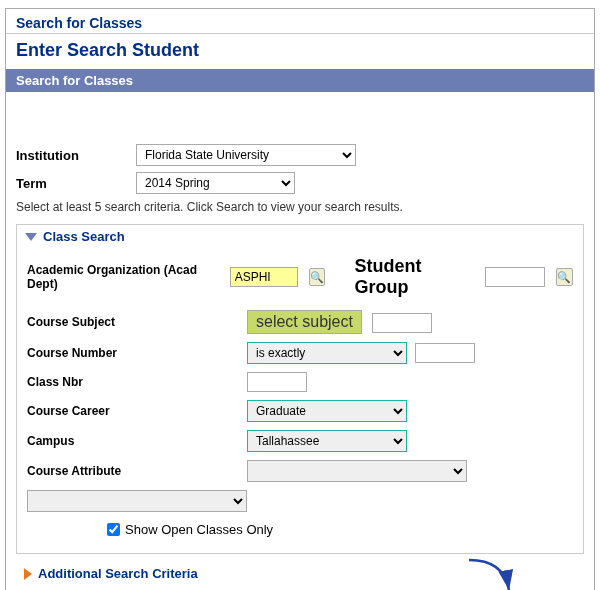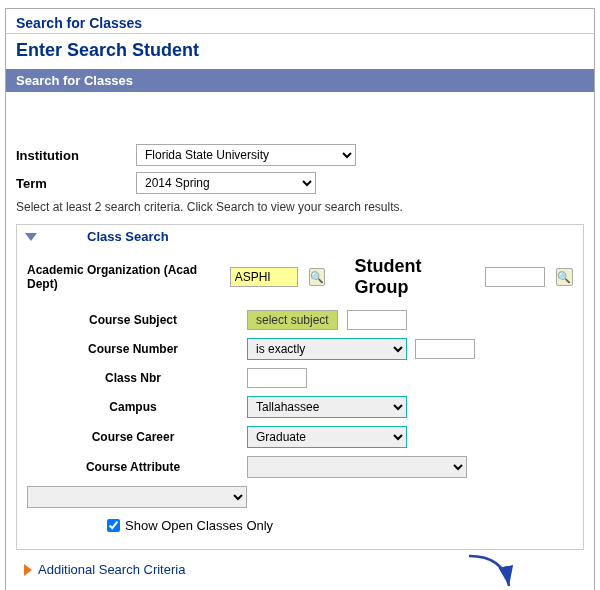--- a/index.html
+++ b/index.html
@@ -80,21 +80,20 @@
     }
 
     .class-search-header {
       display: flex;
       align-items: center;
       padding: 4px 8px;
       background: #fff;
       cursor: pointer;
       font-weight: bold;
       color: #003087;
-      gap: 44px;
     }
 
     .triangle-down {
       width: 0;
       height: 0;
       border-left: 6px solid transparent;
       border-right: 6px solid transparent;
       border-top: 8px solid #6b7db3;
       margin-right: 6px;
       display: inline-block;
@@ -166,34 +165,33 @@
     }
 
     .grid-cell-label {
       display: table-cell;
       font-weight: bold;
       font-size: 12px;
       color: #000;
       padding: 4px 8px 4px 0;
       width: 130px;
       vertical-align: middle;
-      text-align: center;
     }
 
     .grid-cell-value {
       display: table-cell;
       padding: 4px 0;
       vertical-align: middle;
     }
 
     .select-subject-btn {
       background: #c8d96b;
       border: 1px solid #aaa;
       padding: 2px 8px;
-      font-size: 12px;
+      font-size: 16px;
       cursor: pointer;
       color: #333;
       margin-right: 6px;
     }
 
     .small-input {
       border: 1px solid #aaa;
       padding: 2px 4px;
       font-size: 12px;
       width: 60px;
@@ -221,21 +219,21 @@
 
     .show-open-row input[type="checkbox"] {
       margin-right: 5px;
     }
 
     .additional-search {
       display: flex;
       align-items: center;
       padding: 4px 8px;
       cursor: pointer;
-      font-weight: normal;
+      font-weight: bold;
       color: #003087;
       margin-top: 4px;
     }
 
     .triangle-right {
       width: 0;
       height: 0;
       border-top: 6px solid transparent;
       border-bottom: 6px solid transparent;
       border-left: 8px solid #e87722;
@@ -297,26 +295,26 @@
     <div class="field-row">
       <div class="field-label">Institution</div>
       <select class="form-select" style="width:220px;">
         <option value="Florida State University">Florida State University</option>
       </select>
       <span style="margin-left:2px; color:#555; font-size:11px;"></span>
     </div>
 
     <div class="field-row">
       <div class="field-label">Term</div>
-      <select class="form-select" style="width:180px;">
+      <select class="form-select" style="width:159px;">
         <option value="2014 Spring">2014 Spring</option>
       </select>
     </div>
 
-    <div class="instruction-text">Select at least 2 search criteria. Click Search to view your search results.</div>
+    <div class="instruction-text">Select at least 5 search criteria. Click Search to view your search results.</div>
 
     <div class="class-search-section">
       <div class="class-search-header">
         <span class="triangle-down"></span>
         <span>Class Search</span>
       </div>
 
       <div class="class-search-body">
 
         <div class="acad-org-row">
@@ -349,33 +347,33 @@
           </div>
 
           <div class="grid-row">
             <div class="grid-cell-label">Class Nbr</div>
             <div class="grid-cell-value">
               <input type="text" class="small-input" style="">
             </div>
           </div>
 
           <div class="grid-row">
+            <div class="grid-cell-label">Course Career</div>
+            <div class="grid-cell-value">
+              <select class="medium-select">
+                <option value="Graduate">Graduate</option>
+              </select>
+            </div>
+          </div>
+
+          <div class="grid-row">
             <div class="grid-cell-label">Campus</div>
             <div class="grid-cell-value">
               <select class="medium-select">
                 <option value="Tallahassee">Tallahassee</option>
-              </select>
-            </div>
-          </div>
-
-          <div class="grid-row">
-            <div class="grid-cell-label">Course Career</div>
-            <div class="grid-cell-value">
-              <select class="medium-select">
-                <option value="Graduate">Graduate</option>
               </select>
             </div>
           </div>
 
           <div class="grid-row">
             <div class="grid-cell-label">Course Attribute</div>
             <div class="grid-cell-value">
               <select class="medium-select-wide">
                 <option></option>
               </select>

